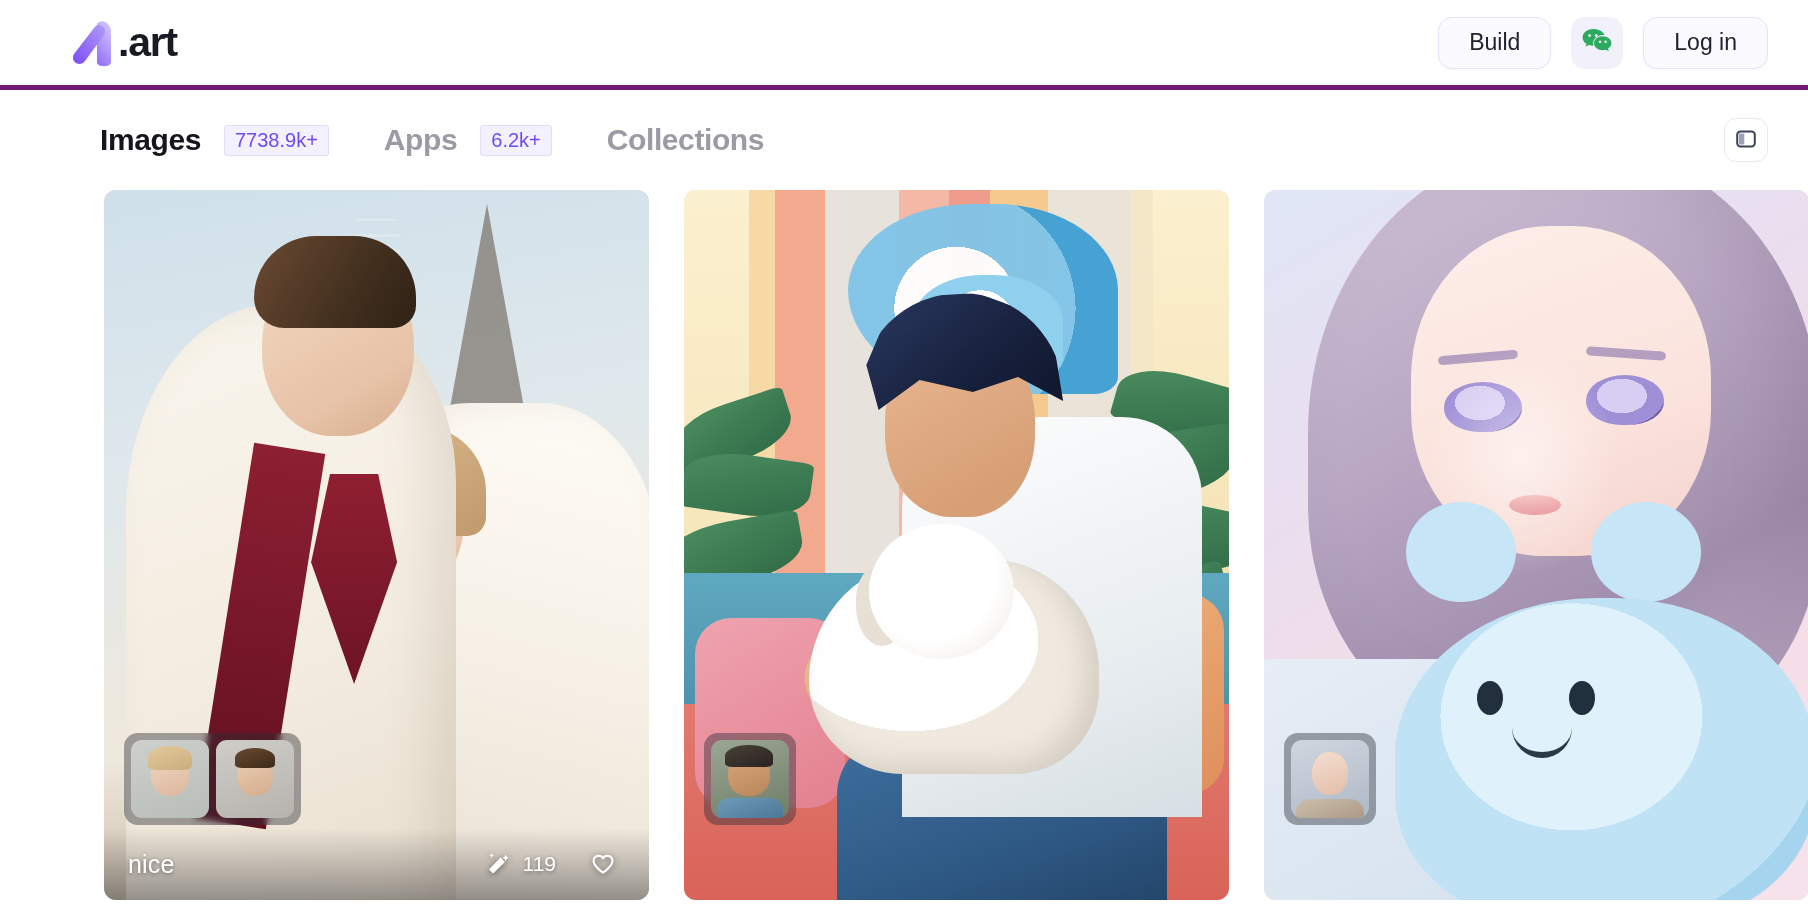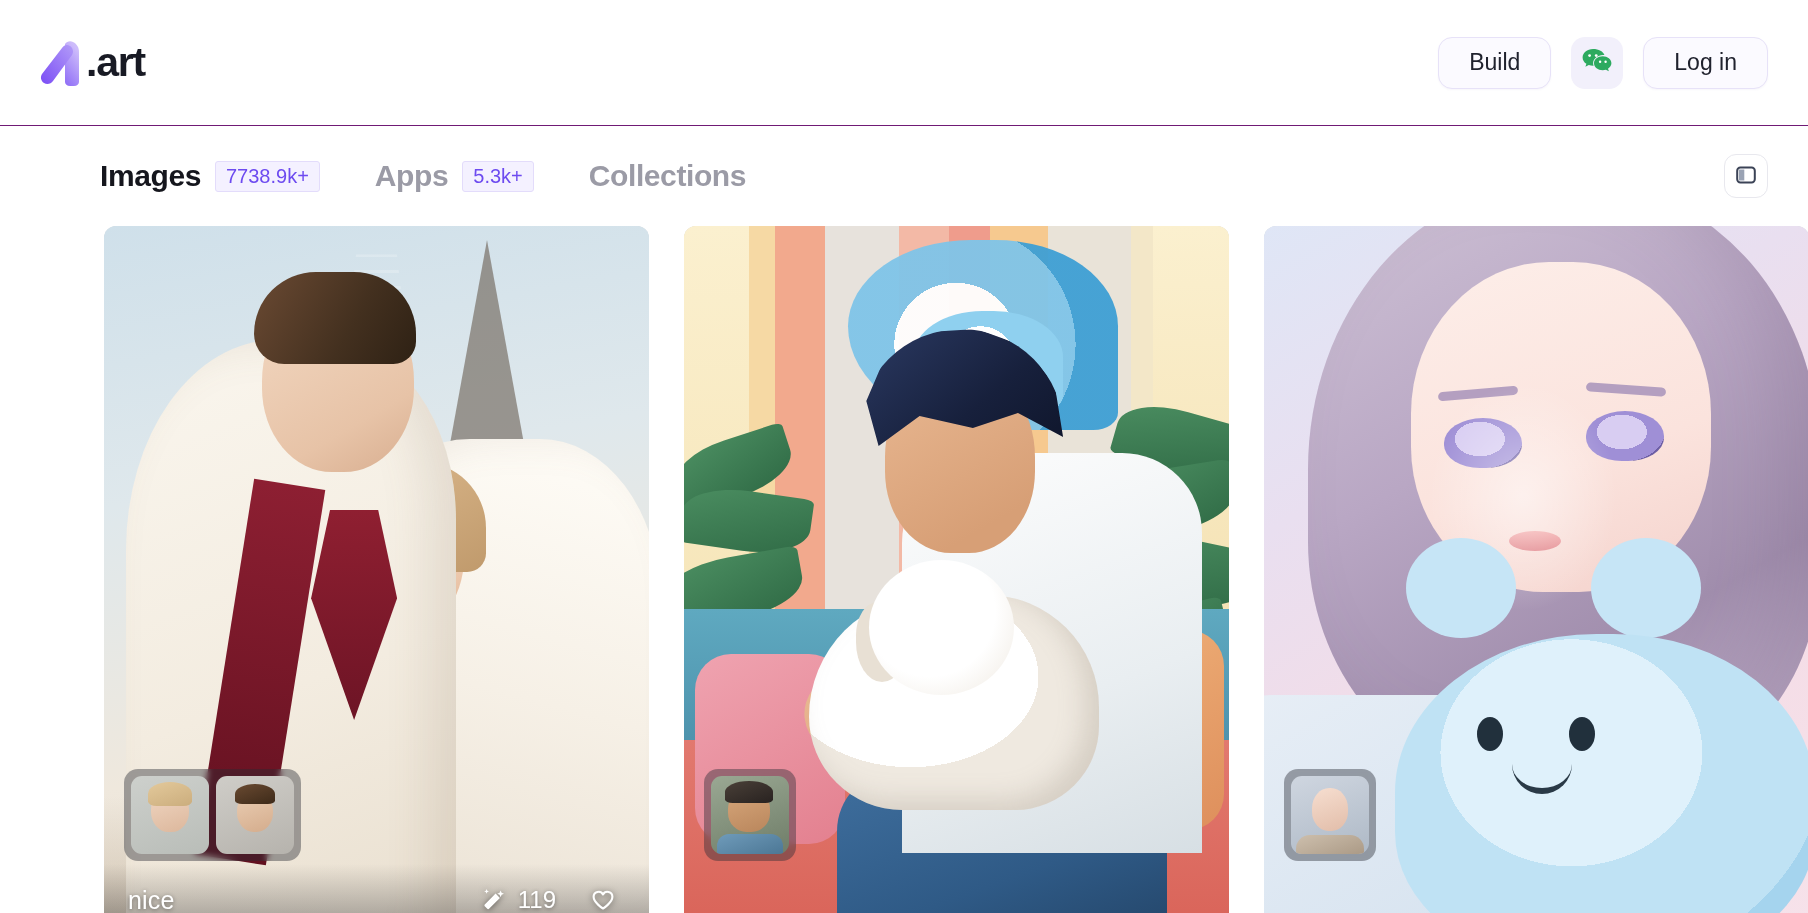--- a/index.html
+++ b/index.html
@@ -5,26 +5,26 @@
   * { box-sizing: border-box; margin: 0; padding: 0; }
   html, body {
     width: 1808px; height: 913px;
     background: #ffffff;
     font-family: "Liberation Sans", sans-serif;
     overflow: hidden;
   }
 
   
   .header {
-    height: 126px;
-    border-bottom: 1px solid #701a75;
+    height: 90px;
+    border-bottom: 5px solid #701a75;
     display: flex;
     align-items: center;
     justify-content: space-between;
-    padding: 0 40px 0 40px;
+    padding: 0 40px 0 72px;
     background: #fff;
   }
   .logo-wrap { display: flex; align-items: center; gap: 0px; }
   .logo-mark { width: 44px; height: 46px; display: block; }
   .logo-text {
     font-size: 41px;
     font-weight: 700;
     color: #181a24;
     letter-spacing: -1.2px;
     margin-left: 2px;
@@ -55,21 +55,21 @@
 
   
   .navbar {
     height: 100px;
     display: flex;
     align-items: center;
     justify-content: space-between;
     padding: 0 40px 0 100px;
   }
   .tabs { display: flex; align-items: center; gap: 55px; }
-  .tab { display: flex; align-items: center; gap: 14px; cursor: pointer; text-align: right; }
+  .tab { display: flex; align-items: center; gap: 23px; cursor: pointer; text-align: right; }
   .tab-label { font-size: 30px; font-weight: 700; color: #9b9ba6; letter-spacing: -.4px; }
   .tab.active .tab-label { color: #15161d; }
   .tab-badge {
     font-size: 20px;
     color: #6d4bf0;
     background: #f4f1ff;
     border: 1px solid #e3dcfb;
     border-radius: 3px;
     padding: 4px 10px 5px;
     line-height: 1;
@@ -303,21 +303,21 @@
   .card-title {
     color: #fff;
     font-size: 25px;
     letter-spacing: .2px;
     text-shadow: 0 1px 4px rgba(0,0,0,.45);
   }
   .card-stats { display: flex; align-items: center; gap: 34px; }
   .stat { display: flex; align-items: center; gap: 11px; }
   .stat-val {
     color: #fff;
-    font-size: 24px;
+    font-size: 21px;
     text-shadow: 0 1px 4px rgba(0,0,0,.45);
   }
   .icon-wand, .icon-heart { filter: drop-shadow(0 1px 3px rgba(0,0,0,.5)); display:block; }
 </style>
 </head>
 <body>
 
 <div class="header">
 
   <div class="logo-wrap">
@@ -363,21 +363,21 @@
 <div class="navbar">
   <div class="tabs">
 
     <div class="tab active">
       <span class="tab-label">Images</span>
       <span class="tab-badge">7738.9k+</span>
     </div>
 
     <div class="tab">
       <span class="tab-label">Apps</span>
-      <span class="tab-badge">5.3k+</span>
+      <span class="tab-badge">6.2k+</span>
     </div>
 
     <div class="tab">
       <span class="tab-label">Collections</span>
     </div>
   </div>
 
   <button class="panel-toggle">
     <span>
       <svg width="22" height="22" viewBox="0 0 22 22" xmlns="http://www.w3.org/2000/svg">

